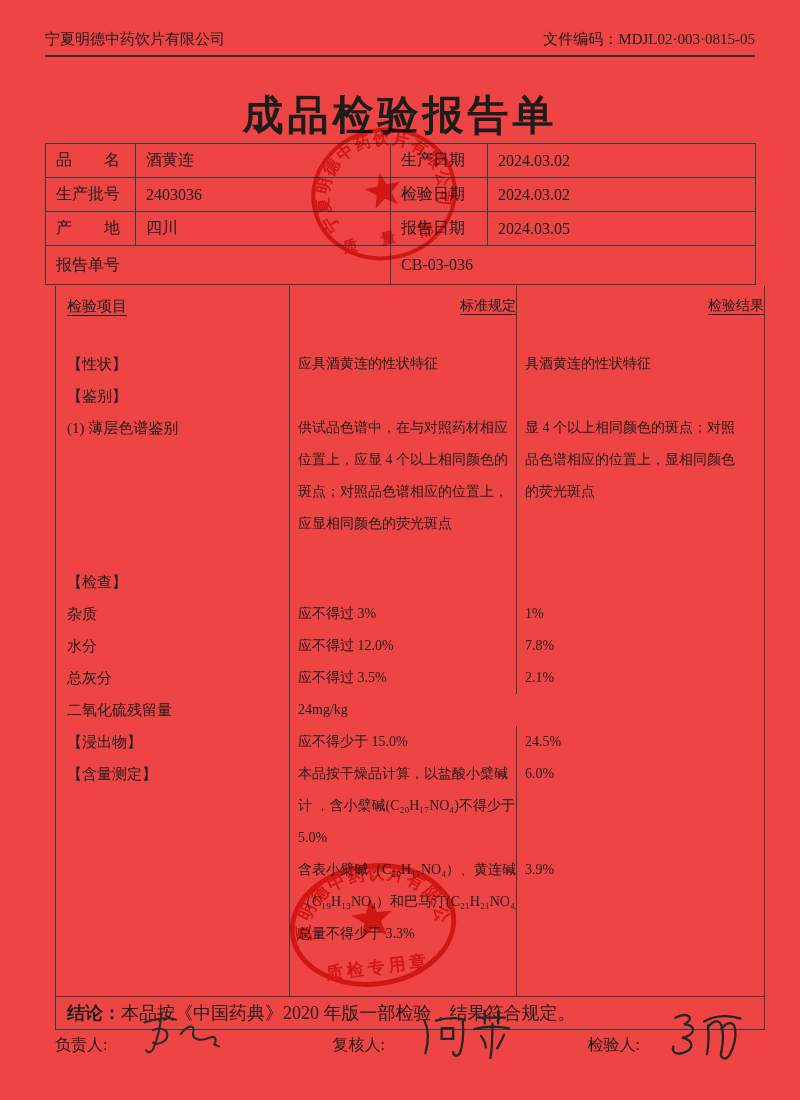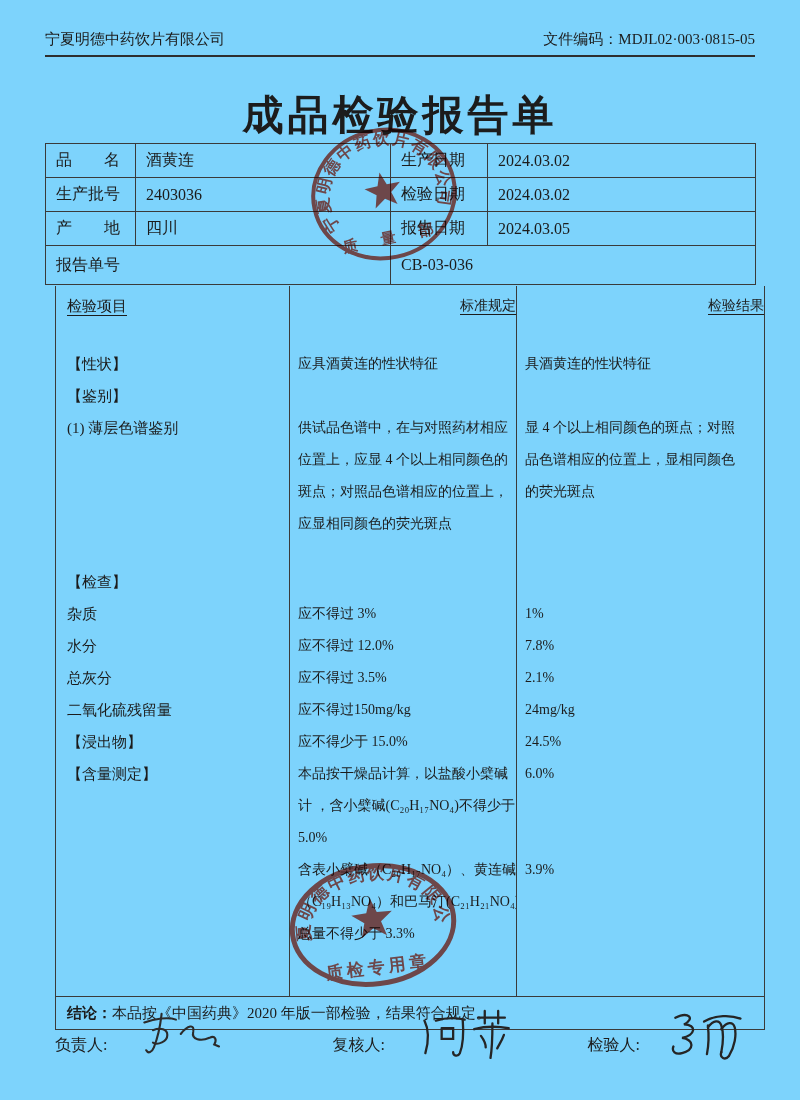--- a/index.html
+++ b/index.html
@@ -1,17 +1,17 @@
 <!DOCTYPE html>
 <html><head>
 <meta charset="utf-8">
 <style>
   * { margin:0; padding:0; box-sizing:border-box; }
   body { background:#e8e8e8; font-family:"Liberation Serif","DejaVu Serif",serif; }
-  .page { position:relative; width:800px; height:1100px; background:#7dd3fc; overflow:hidden;
+  .page { position:relative; width:800px; height:1100px; background:#ef4444; overflow:hidden;
           color:#1c1c1c; margin:0 auto; }
 
   
   .hdr { position:absolute; top:30px; left:45px; right:45px; display:flex;
          justify-content:space-between; font-size:15px; }
   .hdr-rule { position:absolute; top:55px; left:45px; right:45px; height:0;
               border-top:2px solid #2e2e2e; }
 
   
   .title { position:absolute; top:88px; left:0; width:100%; text-align:center;
@@ -33,21 +33,21 @@
   .c1 { width:234px; border-right:1.5px solid #3a3a3a; padding-left:11px; }
   .c2 { width:227px; border-right:1.5px solid #3a3a3a; padding:0 8px; }
   .c3 { flex:1; padding:0 8px; }
   .ctr { text-align:right; padding-left:0; padding-right:0; }
   .ln { height:32px; line-height:32px; white-space:nowrap; }
   .c2 .ln, .c3 .ln { font-size:14px; }
   .mhead .ln { height:40px; line-height:40px; }
   .hu { text-decoration:underline; text-underline-offset:4px; }
   .gapA { height:22px; } .gapB { height:26px; }
   .fill { flex:1 1 auto; }
-  .concl { border-top:1.5px solid #3a3a3a; padding:5px 11px; font-size:15px;
+  .concl { border-top:1.5px solid #3a3a3a; padding:5px 11px; font-size:18px;
            line-height:22px; white-space:nowrap; }
   .concl b { font-weight:bold; }
 
   
   .sigrow { position:absolute; top:1016px; left:55px; right:30px; display:flex;
             align-items:flex-end; font-size:16px; }
   .sigrow .lbl { line-height:30px; white-space:nowrap; }
   .sig { height:52px; margin-top:-8px; }
 
   
@@ -205,23 +205,20 @@
           <div class="ln">应不得过 3.5%</div>
         </div>
       <div class="c c3">
           <div class="ln">2.1%</div>
         </div>
     </div>
 
     <div class="mrow">
       <div class="c c1">
           <div class="ln">二氧化硫残留量</div>
-        </div>
-      <div class="c c2">
-          <div class="ln">应不得过150mg/kg</div>
         </div>
       <div class="c c3">
           <div class="ln">24mg/kg</div>
         </div>
     </div>
 
     <div class="mrow">
       <div class="c c1">
           <div class="ln">【浸出物】</div>
         </div>

